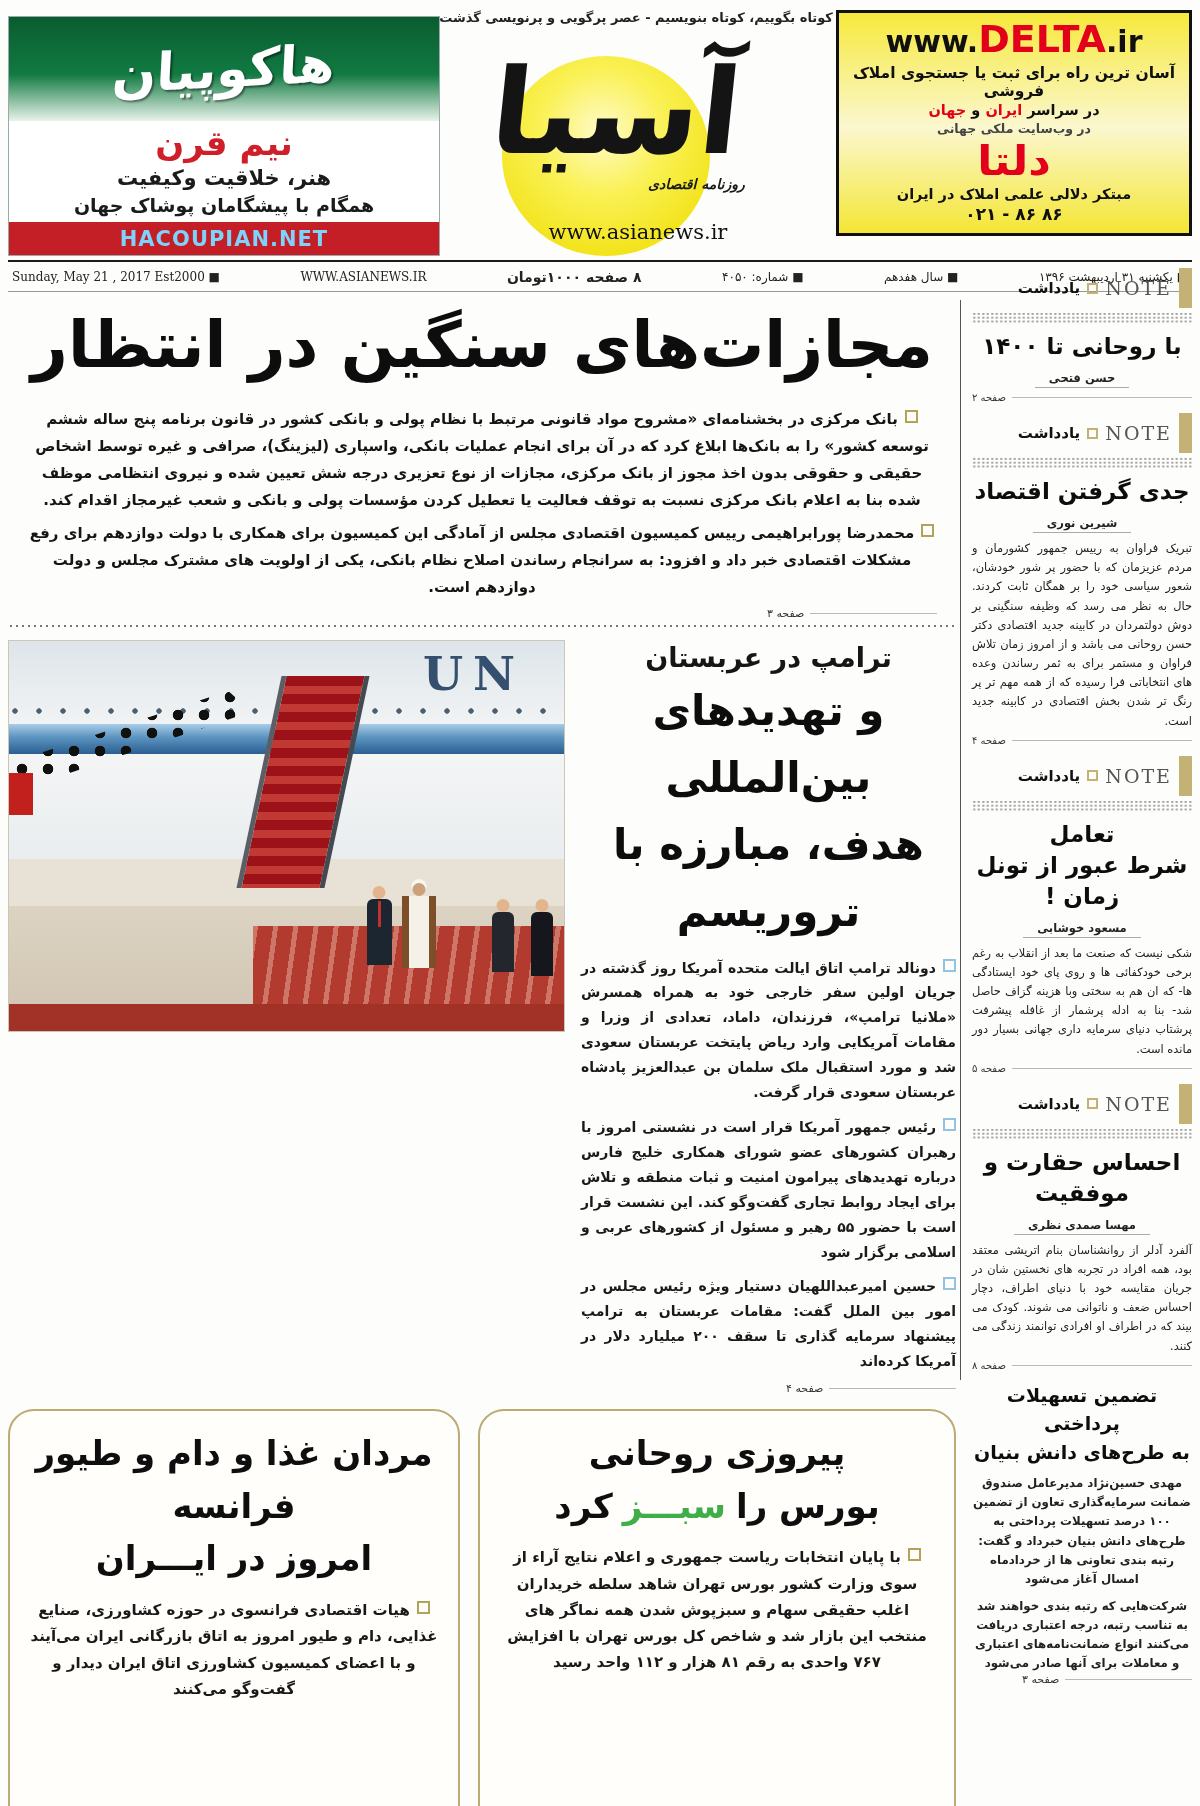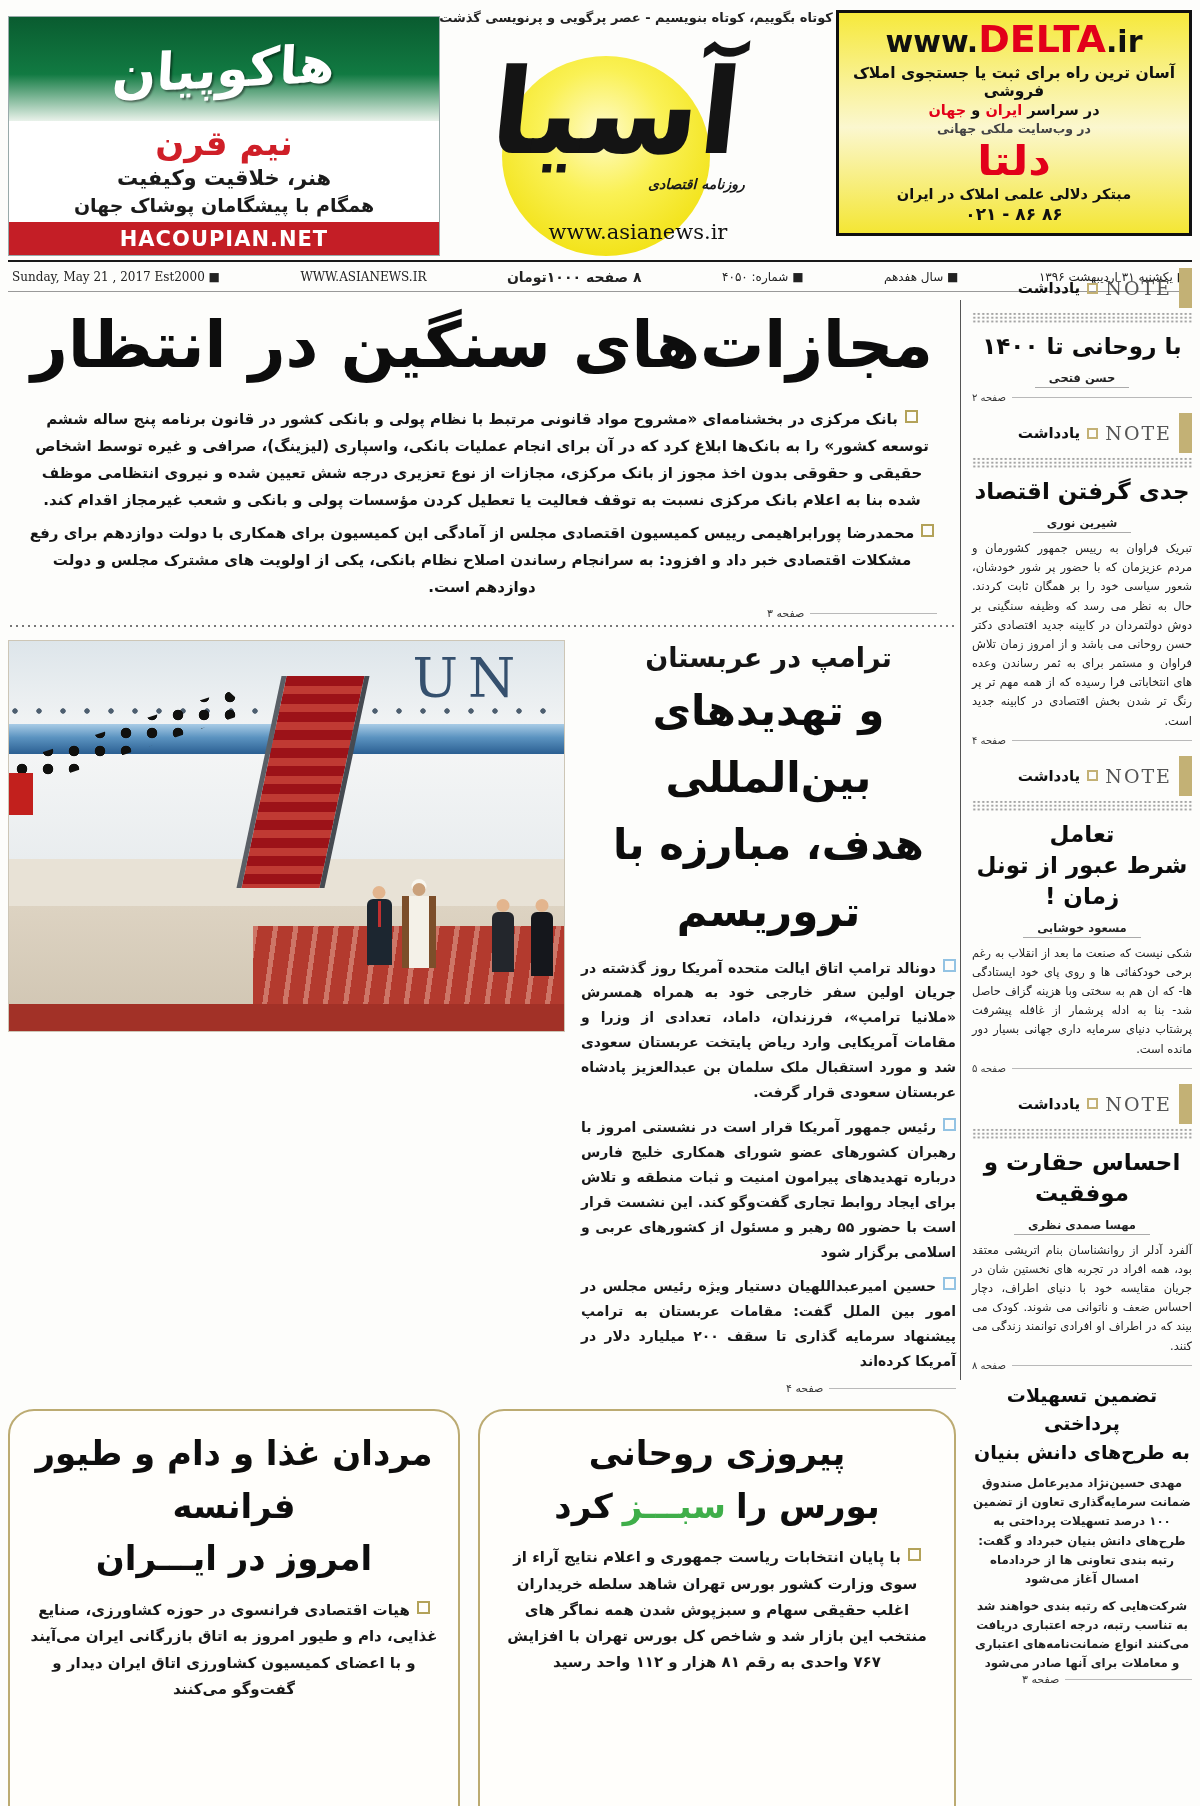--- a/index.html
+++ b/index.html
@@ -8,21 +8,21 @@
   .page { position:relative; width:1200px; height:1806px; margin:0 auto; background:#fdfdfb; overflow:hidden; color:#111; }
 
   
   .hacoupian { position:absolute; left:8px; top:16px; width:432px; height:240px; border:1px solid #9aa; display:flex; flex-direction:column; }
   .hac-green { height:104px; background:linear-gradient(180deg,#0a5c30 0%,#117a42 55%, #e9f2ea 100%); display:flex; align-items:center; justify-content:center; }
   .hac-brand { color:#fff; font-size:52px; font-weight:900; transform:rotate(-3deg) skewX(-6deg); text-shadow:2px 2px 2px rgba(0,0,0,.45); }
   .hac-mid { flex:1; background:#fff; text-align:center; padding-top:2px; }
   .hac-line1 { color:#cf1f28; font-size:34px; font-weight:900; line-height:1.2; }
   .hac-line2 { color:#1b1b1b; font-size:21px; font-weight:900; line-height:1.4; }
   .hac-line3 { color:#1b1b1b; font-size:19px; font-weight:900; line-height:1.3; }
-  .hac-red { height:33px; background:#c41e26; color:#ffffff; display:flex; align-items:center; justify-content:center; font-size:21px; font-weight:900; letter-spacing:1px; }
+  .hac-red { height:33px; background:#c41e26; color:#7dd3fc; display:flex; align-items:center; justify-content:center; font-size:21px; font-weight:900; letter-spacing:1px; }
 
   .masthead { position:absolute; left:440px; top:4px; width:396px; height:254px; }
   .mast-tagline { position:absolute; top:6px; right:-30px; width:460px; text-align:center; font-size:13px; font-weight:700; color:#222; }
   .sun { position:absolute; left:62px; top:52px; width:208px; height:200px; border-radius:50%; background:radial-gradient(circle at 48% 38%, #fffbca 0%, #faf155 38%, #f2e216 78%, #e8d80e 100%); }
   .logo-fa { position:absolute; left:6px; top:26px; width:340px; text-align:center; font-size:118px; font-weight:900; color:#141414; transform:skewX(-6deg); line-height:1.4; }
   .logo-sub { position:absolute; left:208px; top:172px; font-size:14px; font-weight:700; font-style:italic; color:#1a1a1a; }
   .logo-site { position:absolute; left:0; right:0; top:216px; text-align:center; font-family:"DejaVu Serif", serif; font-size:21px; color:#111; }
 
   .delta { position:absolute; left:836px; top:10px; width:356px; height:226px; border:3px solid #101010; background:linear-gradient(180deg,#f6e93c 0%,#fbf7cf 52%,#f4e634 100%); text-align:center; padding-top:6px; }
   .delta-url { font-size:30px; font-weight:900; color:#101010; direction:ltr; line-height:1.1; }
@@ -50,21 +50,21 @@
   .pageref { direction:ltr; display:flex; align-items:center; gap:6px; font-size:11px; color:#333; width:170px; }
   .pageref::after { content:""; flex:1; border-top:1px solid #b9b9b9; }
   .dotsep { margin-top:4px; height:4px; background-image:radial-gradient(circle,#777 1px,transparent 1.3px); background-size:6px 4px; background-repeat:repeat-x; background-position:0 50%; }
 
   
   .trump-row { display:flex; direction:ltr; gap:16px; margin-top:12px; }
   .photo { position:relative; width:557px; height:392px; overflow:hidden; background:#e8e2d6; border:1px solid #cdc6b6; flex:none; }
   .plane { position:absolute; left:0; right:0; top:0; height:56%; background:linear-gradient(180deg,#dde5ea 0%,#f5f6f6 46%,#e9edef 100%); }
   .plane-stripe { position:absolute; left:0; right:0; top:38%; height:30px; background:linear-gradient(180deg,#a9cce6 0%,#5b93c0 45%,#2b5f92 100%); }
   .plane-windows { position:absolute; left:0; right:0; top:30%; height:10px; background-image:radial-gradient(circle at 6px 5px,#25394e 2.4px,transparent 3px); background-size:24px 10px; background-repeat:repeat-x; opacity:.8; }
-  .plane-text { position:absolute; right:7%; top:3%; font-family:"DejaVu Serif", serif; font-weight:400; font-size:54px; color:#35506e; letter-spacing:10px; direction:ltr; }
+  .plane-text { position:absolute; right:7%; top:3%; font-family:"DejaVu Serif", serif; font-weight:700; font-size:46px; color:#35506e; letter-spacing:10px; direction:ltr; }
   .stairs { position:absolute; left:45%; top:9%; width:88px; height:212px; transform:skewX(-12deg); background:repeating-linear-gradient(180deg,#9c1218 0 10px,#c03a33 10px 18px); border-left:5px solid #5a5f66; border-right:5px solid #454a51; }
   .floor { position:absolute; left:0; right:0; bottom:0; height:32%; background:linear-gradient(180deg,#ddd3c2,#cfc4b1); }
   .carpet { position:absolute; right:0; bottom:0; width:56%; height:27%; background:#b33a2e; }
   .carpet::before { content:""; position:absolute; inset:0; background:repeating-linear-gradient(98deg, rgba(255,230,210,.35) 0 5px, transparent 5px 20px); }
   .carpet-band { position:absolute; left:0; right:0; bottom:0; height:7%; background:#a23127; }
   .guards { position:absolute; left:0; top:12%; width:52%; height:88%; }
   .guards::before { content:""; position:absolute; inset:0; background:repeating-linear-gradient(100deg,#16231a 0 9px,#243а22 0, #243a22 9px 15px,#2e4727 15px 21px,rgba(0,0,0,0) 21px 29px); clip-path:polygon(0 100%, 0 20%, 76% 0, 90% 9%, 42% 100%); }
   .guards::after { content:""; position:absolute; inset:0; background-image:radial-gradient(circle,#10100e 5px,transparent 5.6px); background-size:26px 18px; clip-path:polygon(0 22%, 76% 1%, 84% 7%, 3% 30%); }
   .fig { position:absolute; }
   .fig::before { content:""; position:absolute; left:50%; top:-13px; transform:translateX(-50%); width:13px; height:13px; border-radius:50%; background:#e3b58e; }

